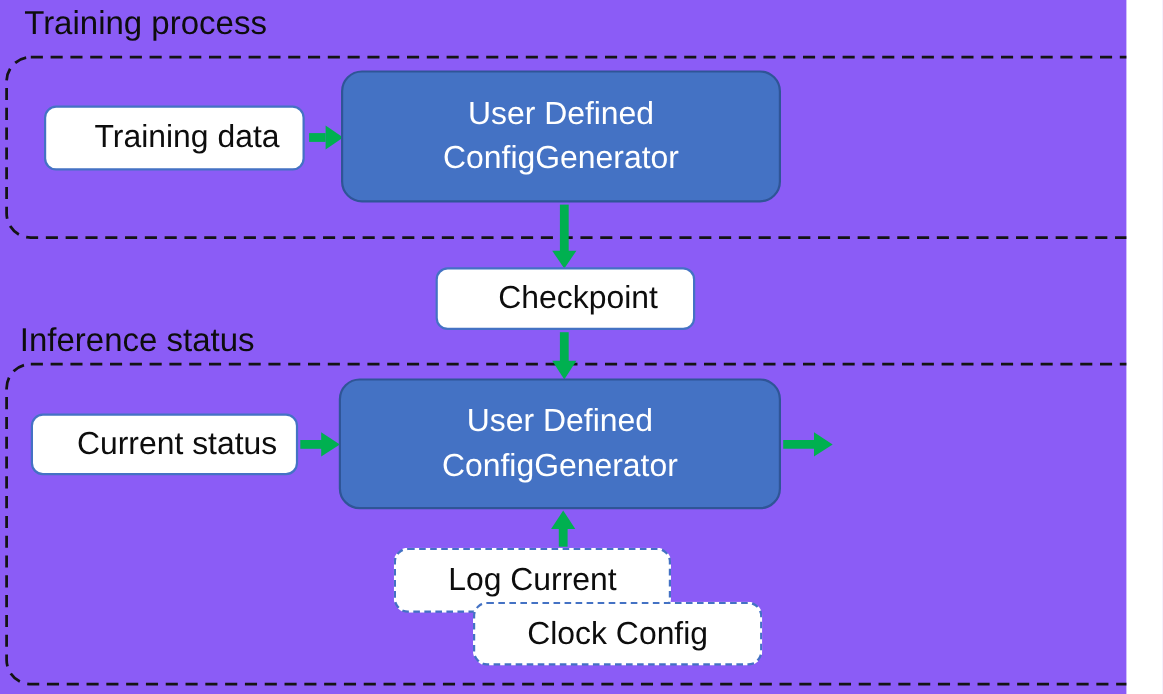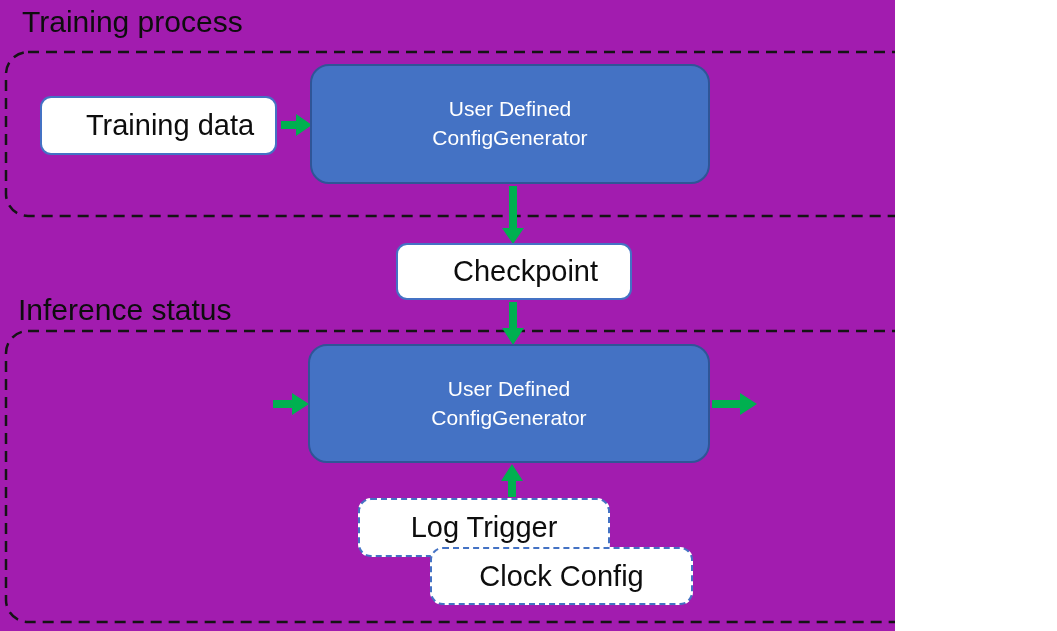--- a/index.html
+++ b/index.html
@@ -7,23 +7,23 @@
     --accent_blue_dark: #2F5597;
     --arrow_green: #00B050;
     --outline_black: #141414;
     --text_black: #0d0d0d;
   }
   * { box-sizing: border-box; margin: 0; padding: 0; }
   html, body { background: #ffffff; }
   body { font-family: "Liberation Sans", sans-serif; }
   #canvas {
     position: relative;
-    width: 895px;
+    width: 1024px;
     height: 631px;
-    background: #a21caf;
+    background: #8b5cf6;
     overflow: hidden;
   }
   #overlay-svg {
     position: absolute;
     left: 0; top: 0;
     width: 1057px; height: 631px;
     z-index: 1;
   }
   .dash-rect {
     fill: none;
@@ -63,21 +63,21 @@
   }
   .gen-box {
     position: absolute;
     background: var(--accent_blue);
     border: 2.5px solid var(--accent_blue_dark);
     border-radius: 19px;
     display: flex;
     flex-direction: column;
     align-items: center;
     justify-content: center;
-    font-size: 21px;
+    font-size: 29px;
     line-height: 1.38;
     color: #ffffff;
     z-index: 2;
     text-align: center;
     white-space: nowrap;
   }
   .trigger-box {
     position: absolute;
     background: #ffffff;
     border: 2px dashed var(--accent_blue);
@@ -134,24 +134,25 @@
 
   <div class="white-box" style="left:40px; top:96px; width:237px; height:59px;">Training data</div>
 
   <div class="gen-box" style="left:310px; top:64px; width:400px; height:120px;">
     <div>User Defined</div>
     <div>ConfigGenerator</div>
   </div>
 
   <div class="white-box" style="left:396px; top:243px; width:236px; height:57px;">Checkpoint</div>
 
+  <div class="white-box" style="left:28px; top:376px; width:243px; height:56px;">Current status</div>
 
   <div class="gen-box" style="left:308px; top:344px; width:402px; height:119px;">
     <div>User Defined</div>
     <div>ConfigGenerator</div>
   </div>
 
 
-  <div class="trigger-box trigger-log" style="left:358px; top:498px; width:252px; height:59px;">Log Trigger</div>
+  <div class="trigger-box trigger-log" style="left:358px; top:498px; width:252px; height:59px;">Log Current</div>
 
   <div class="trigger-box trigger-clock" style="left:430px; top:547px; width:263px; height:58px;">Clock Config</div>
 
 </div>
 
 </body></html>

